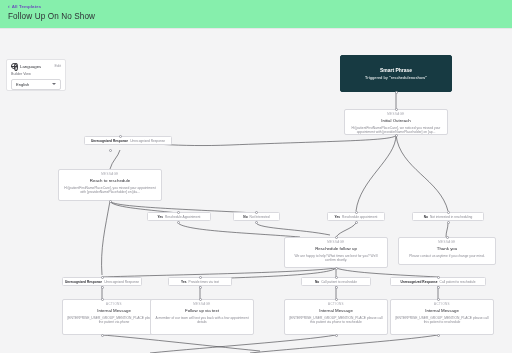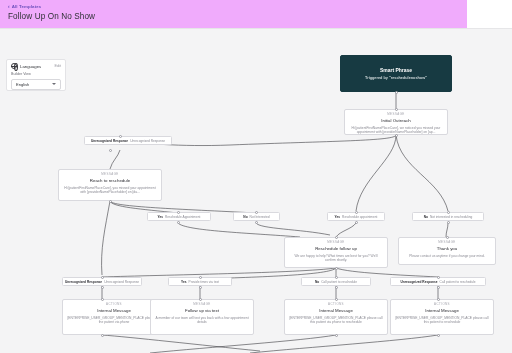--- a/index.html
+++ b/index.html
@@ -6,22 +6,22 @@
   html, body {
     width: 512px; height: 353px;
     font-family: "Liberation Sans", sans-serif;
     background: #ffffff;
     overflow: hidden;
   }
   #app { position: relative; width: 512px; height: 353px; background:#ffffff; }
 
   
   .topbar {
-    position: absolute; left:0; top:0; width:467px; height:29px;
-    background:#f0abfc; z-index: 40;
+    position: absolute; left:0; top:0; width:512px; height:29px;
+    background:#86efac; z-index: 40;
   }
   .breadcrumb {
     position:absolute; left:8px; top:4px;
     display:flex; align-items:center; gap:2px;
     color:#6b4fbb; font-size:4.4px; font-weight:700;
     letter-spacing:.1px;
   }
   .bc-arrow { font-size:5px; line-height:1; color:#6b4fbb; }
   .page-title {
     position:absolute; left:8px; top:12px;

